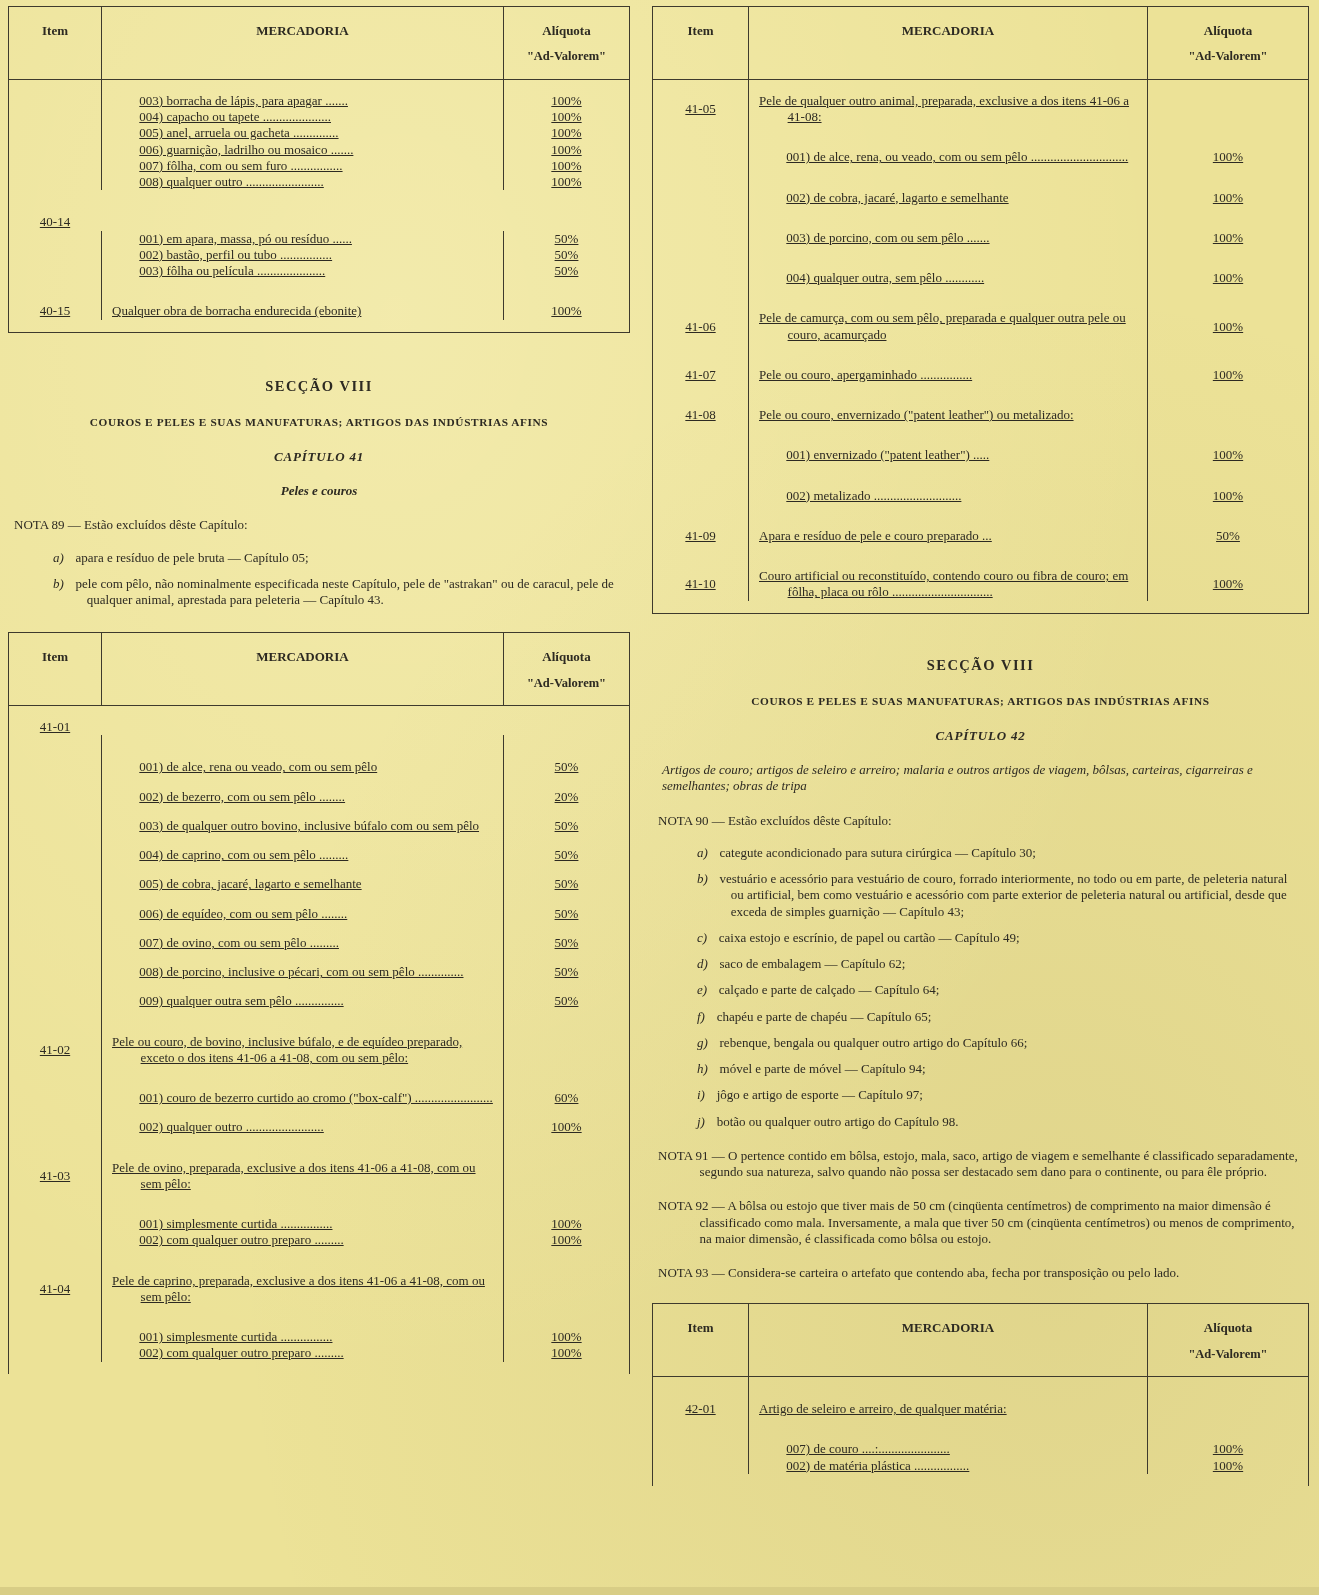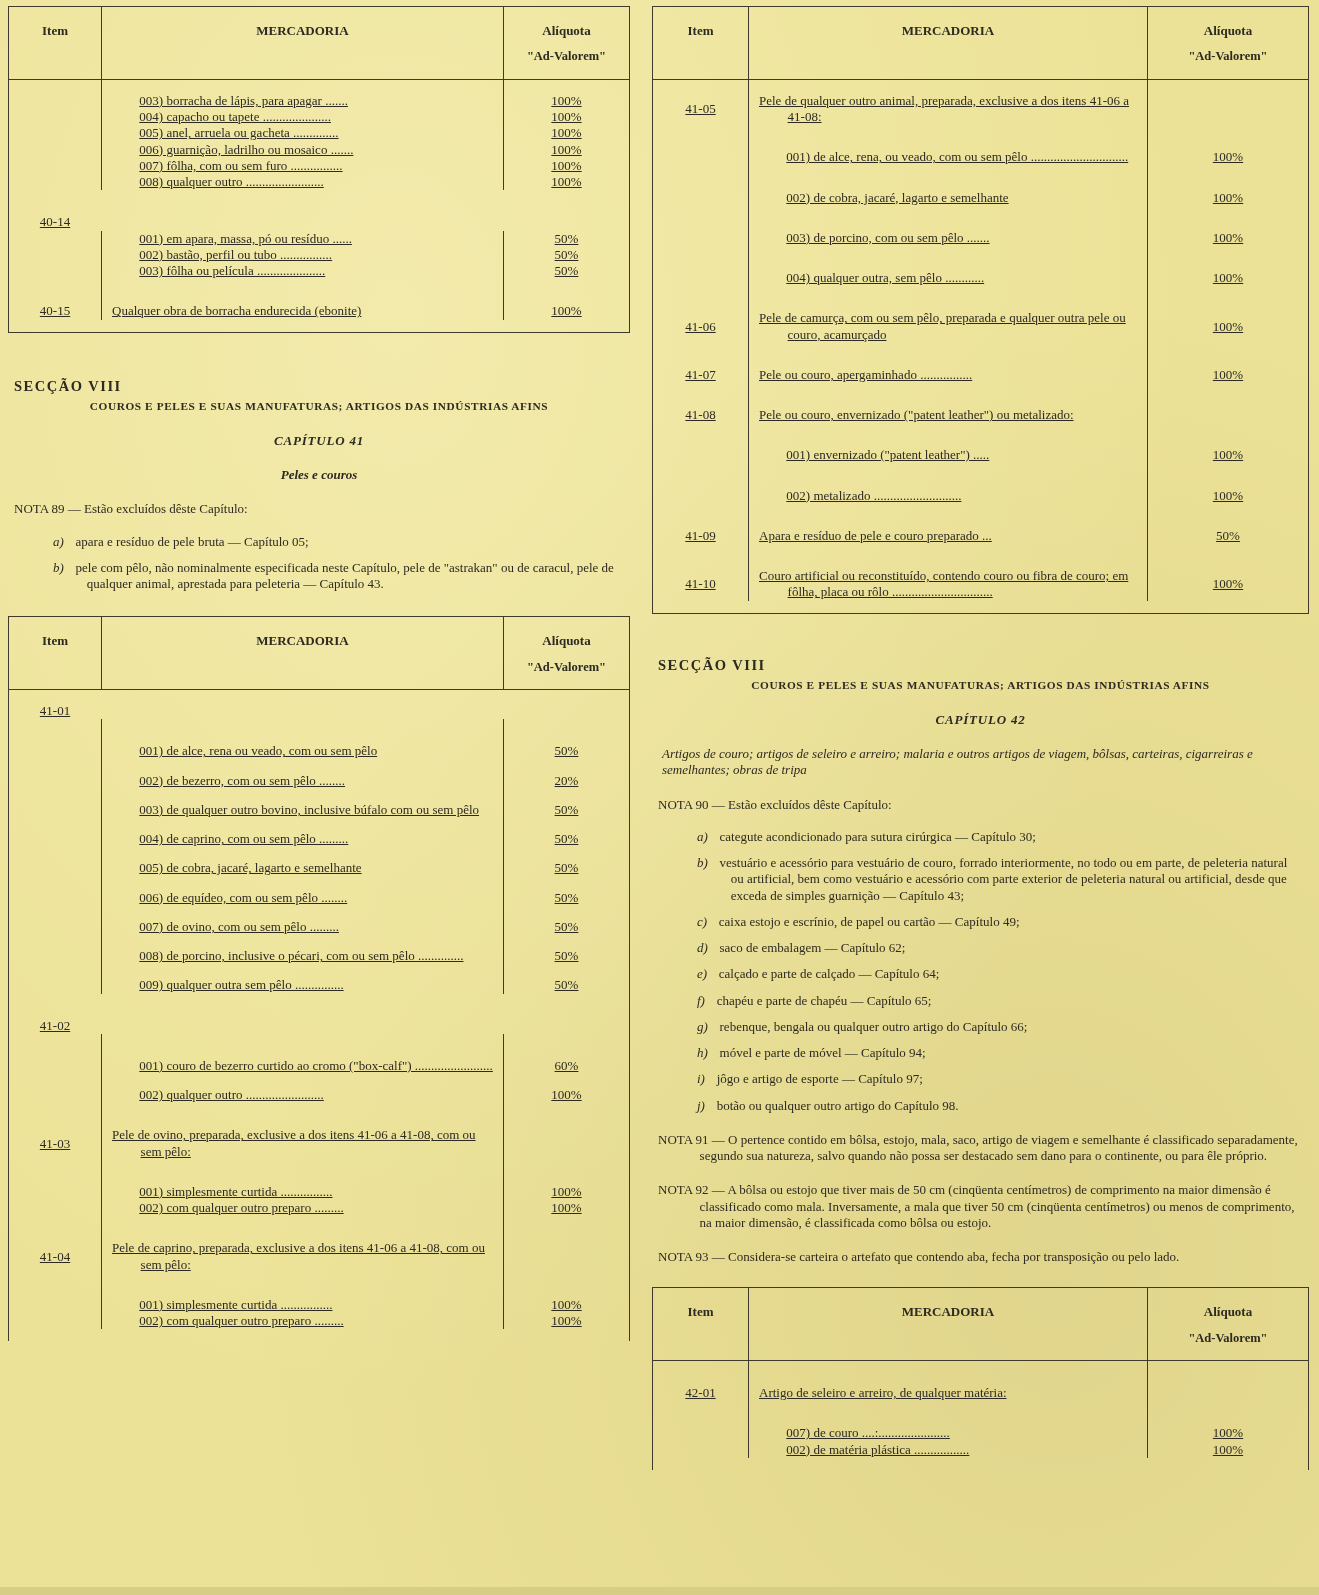--- a/index.html
+++ b/index.html
@@ -40,22 +40,22 @@
   .trow .c-rate{ display:flex; flex-direction:column; justify-content:flex-end; align-items:center; }
   .trow.gap  > div{ padding-top:13px; }
   .trow.gap2 > div{ padding-top:24px; }
   .mtext{ padding-left:2.2em; text-indent:-2.2em; }
   .mtext.sub{ padding-left:4.8em; text-indent:-2.7em; }
 
   
   .section{ padding:4px 6px; }
   .col-left .section{ margin:26px 0 20px; }
   .col-right .section{ margin:24px 0 18px; }
-  .seccao{ font-weight:bold; letter-spacing:1.5px; font-size:14.5px; margin-top:14px; }
-  .capsline{ text-align:center; font-weight:bold; font-size:11.3px; letter-spacing:.6px; margin-top:4px; }
+  .seccao{ text-align:center; font-weight:bold; letter-spacing:1.5px; font-size:14.5px; margin-top:14px; }
+  .capsline{ text-align:center; font-weight:bold; font-size:11.3px; letter-spacing:.6px; margin-top:20px; }
   .capitulo{ text-align:center; font-weight:bold; font-style:italic; font-size:13px; letter-spacing:.8px; margin-top:20px; }
   .subtitle{ text-align:center; font-style:italic; font-weight:bold; margin-top:18px; }
   .subtitle-par{ font-style:italic; margin-top:18px; padding:0 4px; }
   .nota{ margin-top:18px; padding-left:3.2em; text-indent:-3.2em; }
   .note-list{ margin-top:16px; }
   .note-item{ margin-top:10px; padding-left:5.6em; text-indent:-2.6em; }
   .note-item .nlabel{ font-style:italic; margin-right:.9em; }
 </style>
 </head>
 <body>
@@ -277,20 +277,23 @@
             <div class="c-item"></div>
             <div class="c-merc">
               <div class="mtext sub">009) qualquer outra sem pêlo ...............</div>
             </div>
             <div class="c-rate">
               <div>50%</div>
             </div>
           </div>
           <div class="trow gap2">
             <div class="c-item">41-02</div>
+            <div class="c-merc">
+              <div class="mtext">Pele ou couro, de bovino, inclusive búfalo, e de equídeo preparado, exceto o dos itens 41-06 a 41-08, com ou sem pêlo:</div>
+            </div>
             <div class="c-rate">
               <div></div>
             </div>
           </div>
           <div class="trow gap2">
             <div class="c-item"></div>
             <div class="c-merc">
               <div class="mtext sub">001) couro de bezerro curtido ao cromo ("box-calf") ........................</div>
             </div>
             <div class="c-rate">

